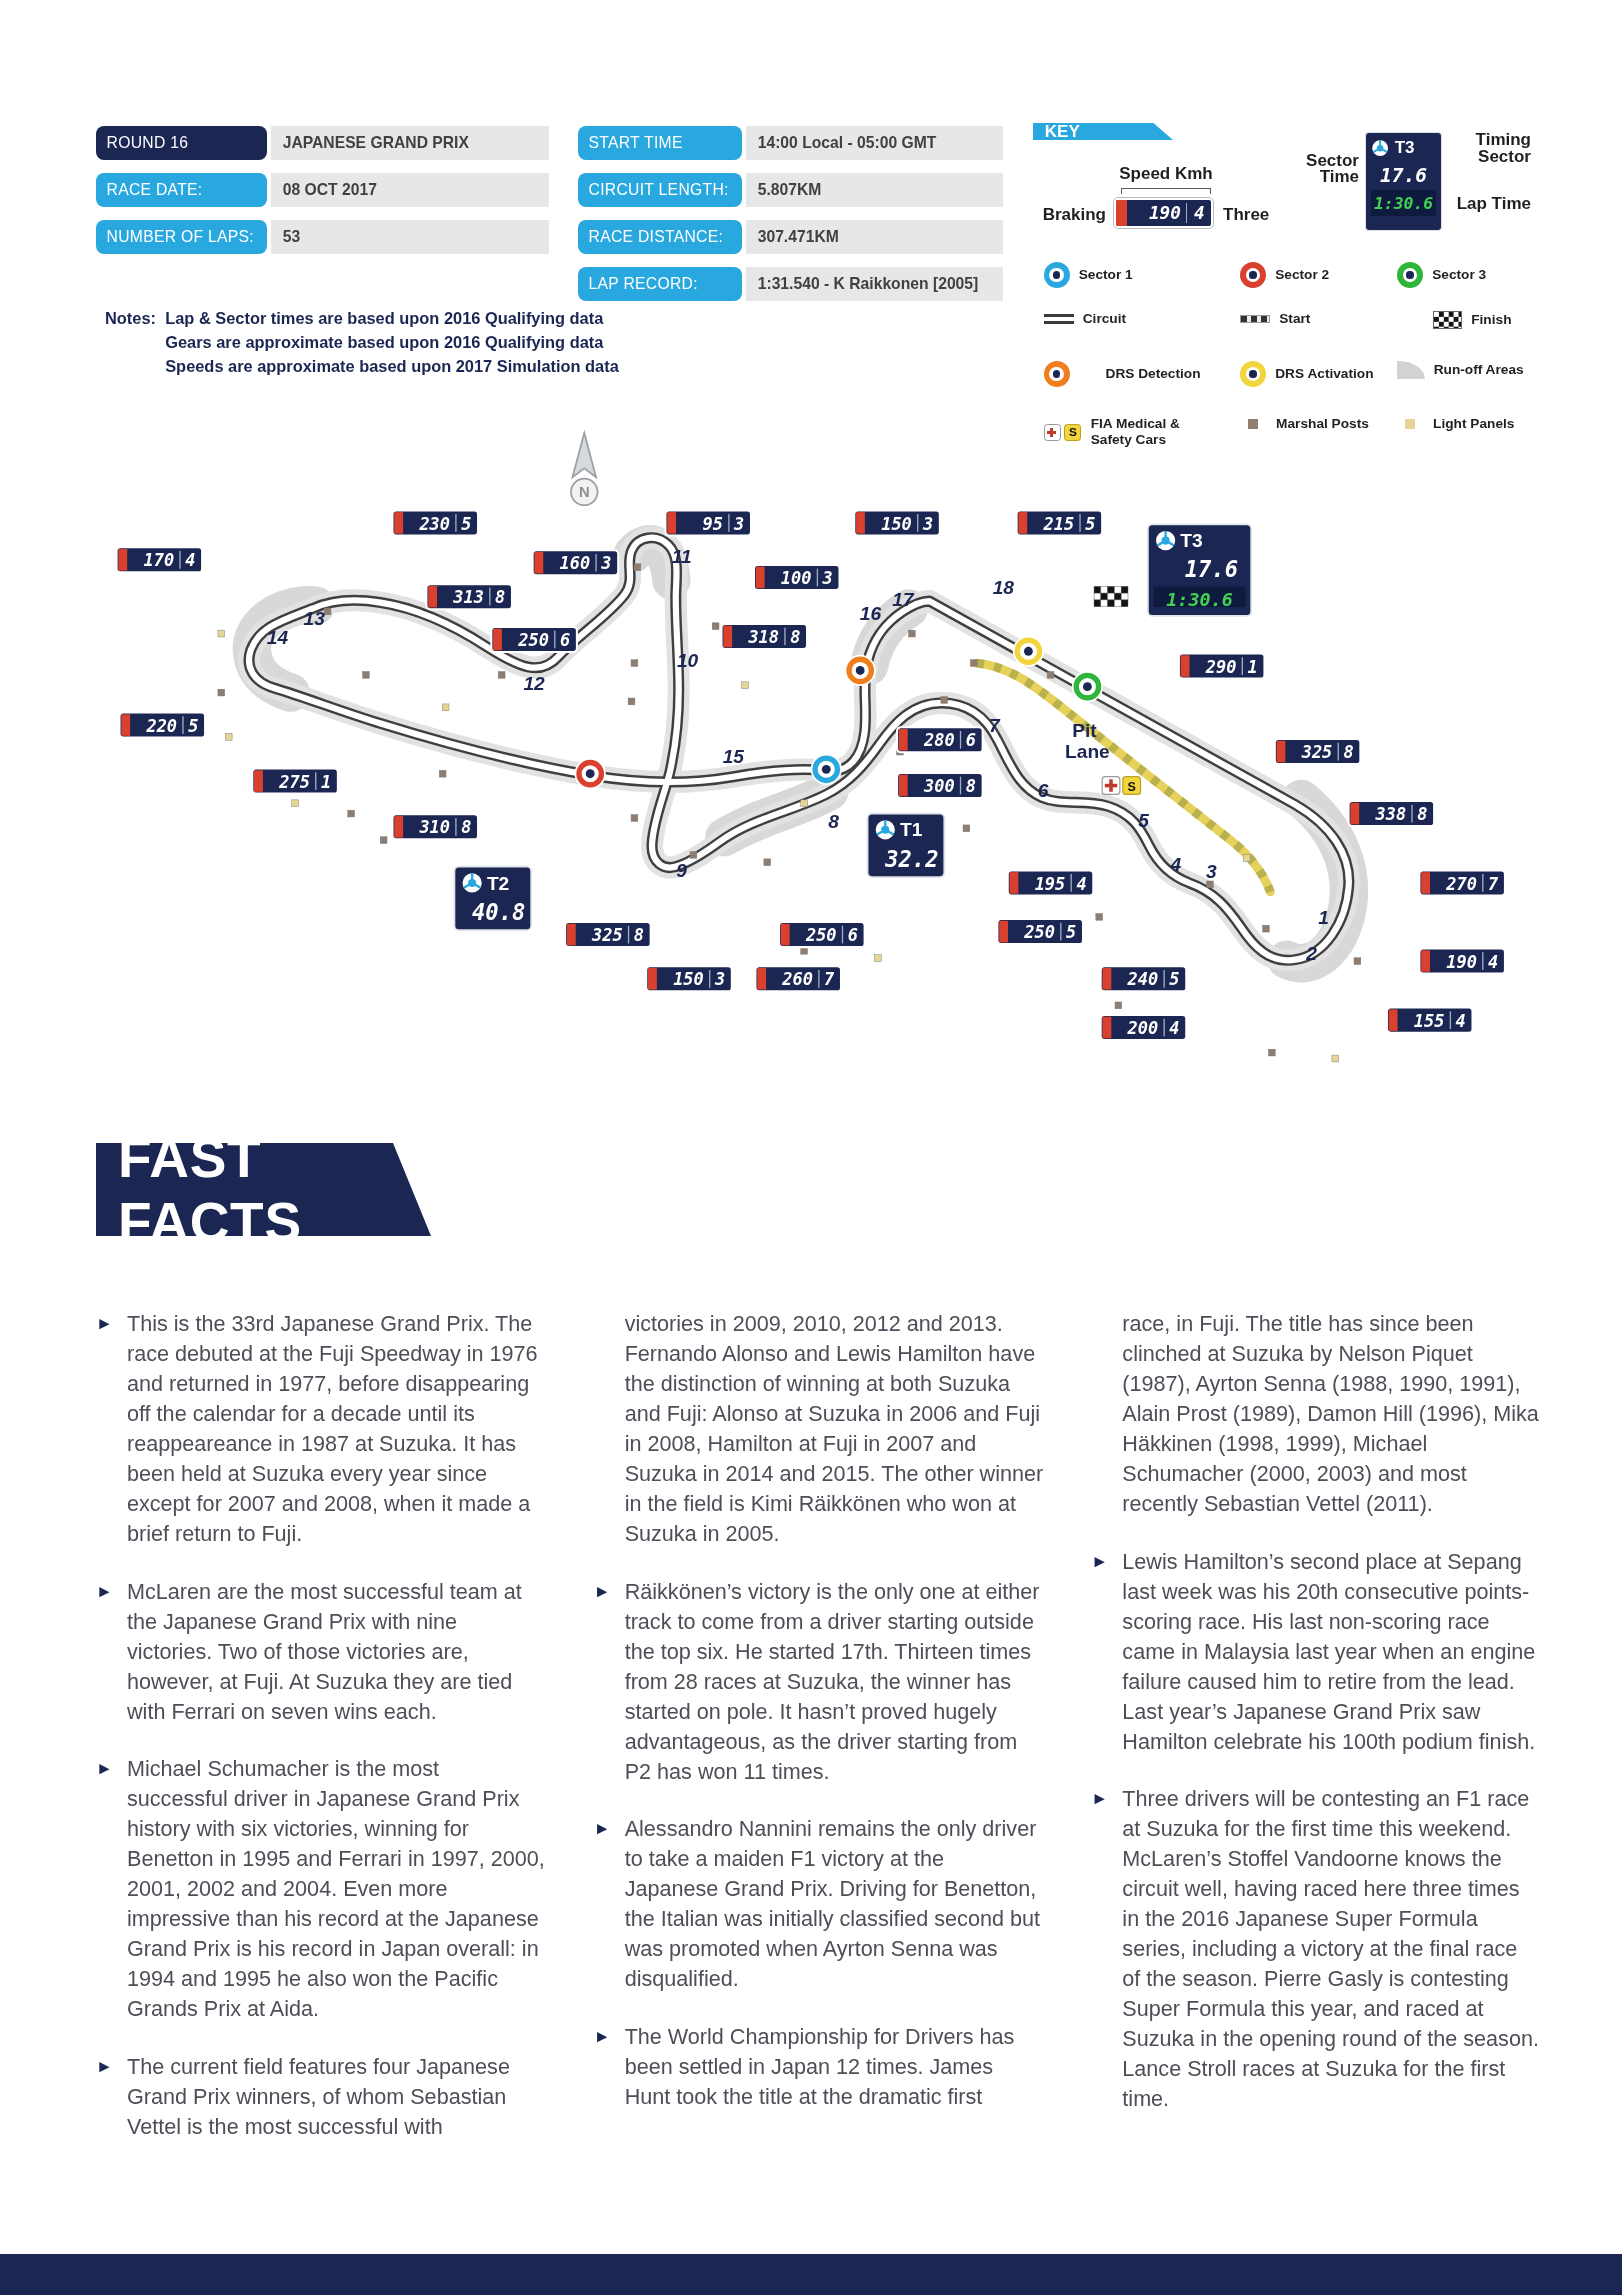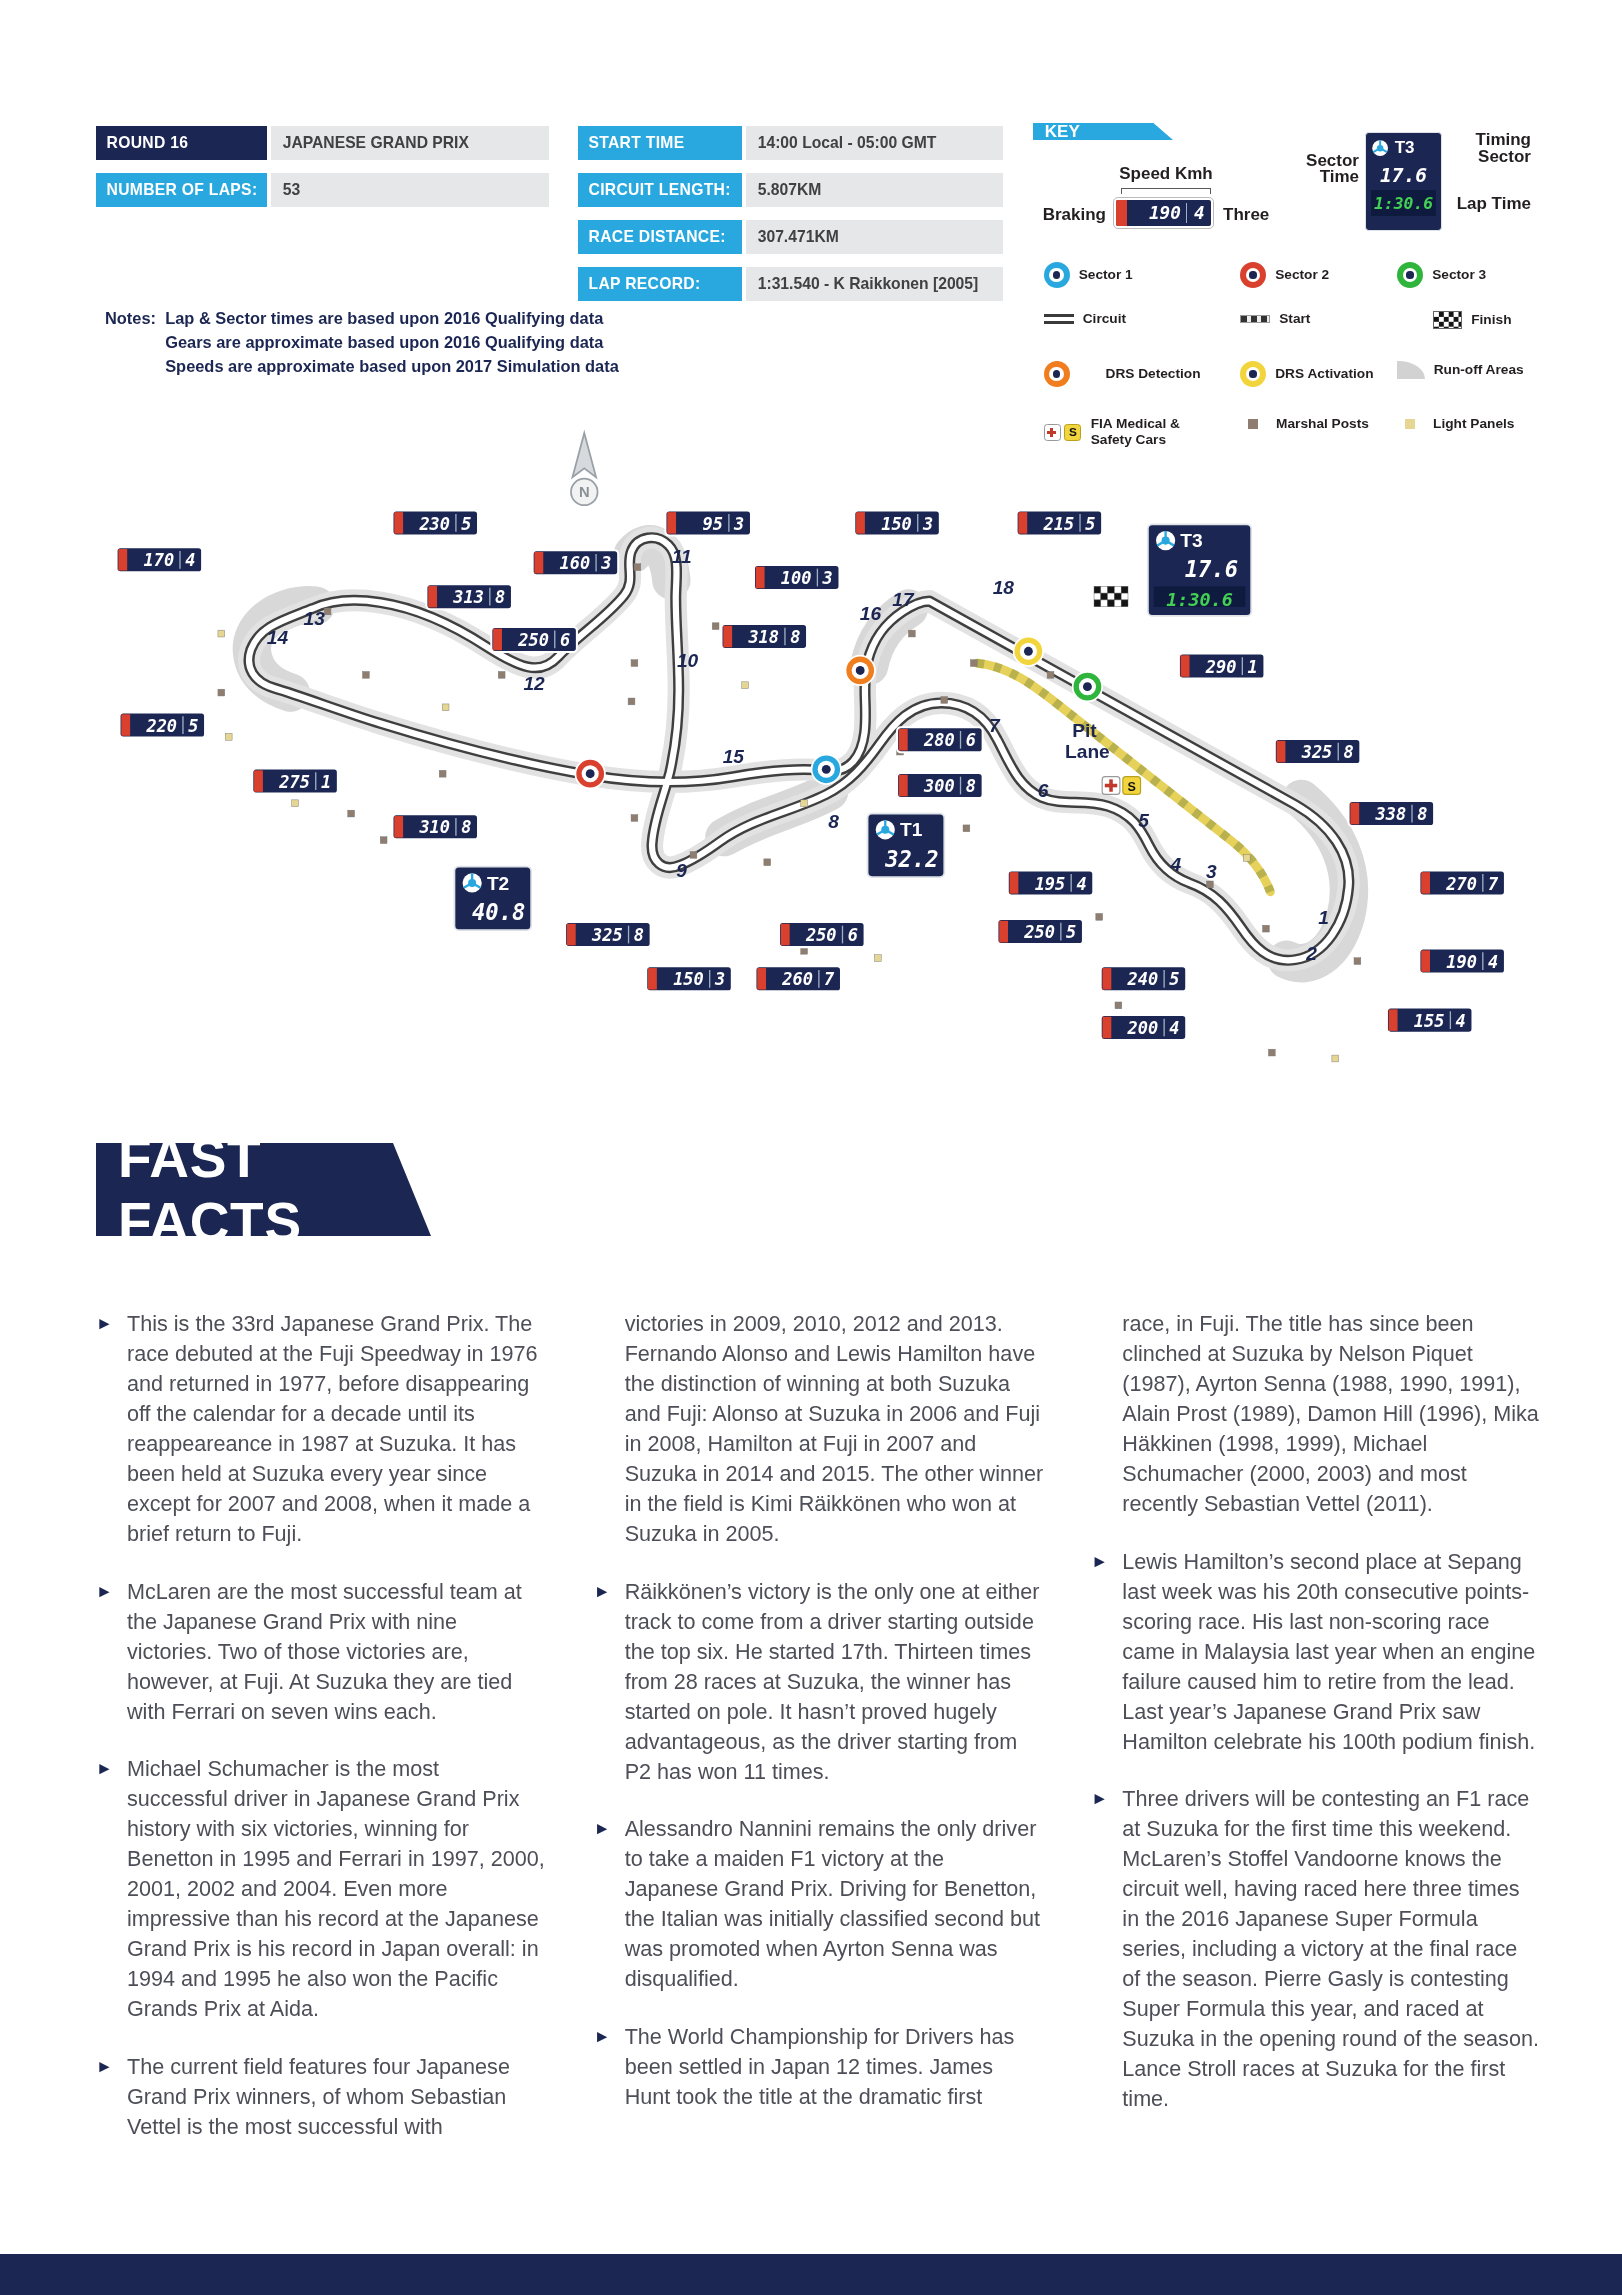--- a/index.html
+++ b/index.html
@@ -5,22 +5,22 @@
   *{margin:0;padding:0;box-sizing:border-box;}
   body{width:1623px;height:2295px;position:relative;background:#fff;
        font-family:"Liberation Sans",sans-serif;overflow:hidden;color:#222;}
 
   
   .header{position:absolute;left:96px;top:126px;display:flex;gap:29px;}
   .tbl{display:flex;flex-direction:column;gap:13px;}
   .tbl.left{width:453px;}
   .tbl.mid{width:425px;}
   .info-row{display:flex;height:34px;}
-  .info-label{background:#29A8DF;color:#fff;font-weight:700;font-size:15.7px;
-              display:flex;align-items:center;padding-left:10.5px;flex:0 0 auto;letter-spacing:0.3px;}
+  .info-label{background:#29A8DF;color:#fff;font-weight:400;font-size:15.7px;
+              display:flex;align-items:center;padding-left:10.5px;flex:0 0 auto;letter-spacing:0.3px;border-radius:8px;}
   .tbl.left .info-label{width:171px;}
   .tbl.mid  .info-label{width:164px;}
   .info-label.dark{background:#1B2653;}
   .info-value{flex:1;background:#E6E7E8;color:#414042;font-weight:700;font-size:15.7px;
               display:flex;align-items:center;padding-left:11.8px;margin-left:3.9px;}
 
   
   .notes{position:absolute;left:105px;top:306px;display:flex;font-size:16.4px;color:#1B2653;}
   .notes-label{font-weight:700;margin-right:9.2px;line-height:24px;}
   .notes .line{line-height:24px;font-weight:600;}
@@ -100,20 +100,24 @@
   .bottom-bar{position:absolute;left:0;bottom:0;width:100%;height:41px;background:#1B2653;}
 </style>
 </head>
 <body>
 
 <div class="header">
   <div class="tbl left">
       <div class="info-row">
         <div class="info-label dark">ROUND 16</div>
         <div class="info-value">JAPANESE GRAND PRIX</div>
+      </div>
+      <div class="info-row">
+        <div class="info-label">RACE DATE:</div>
+        <div class="info-value">08 OCT 2017</div>
       </div>
       <div class="info-row">
         <div class="info-label">NUMBER OF LAPS:</div>
         <div class="info-value">53</div>
       </div>
     </div>
   <div class="tbl mid">
       <div class="info-row">
         <div class="info-label">START TIME</div>
         <div class="info-value">14:00 Local - 05:00 GMT</div>

